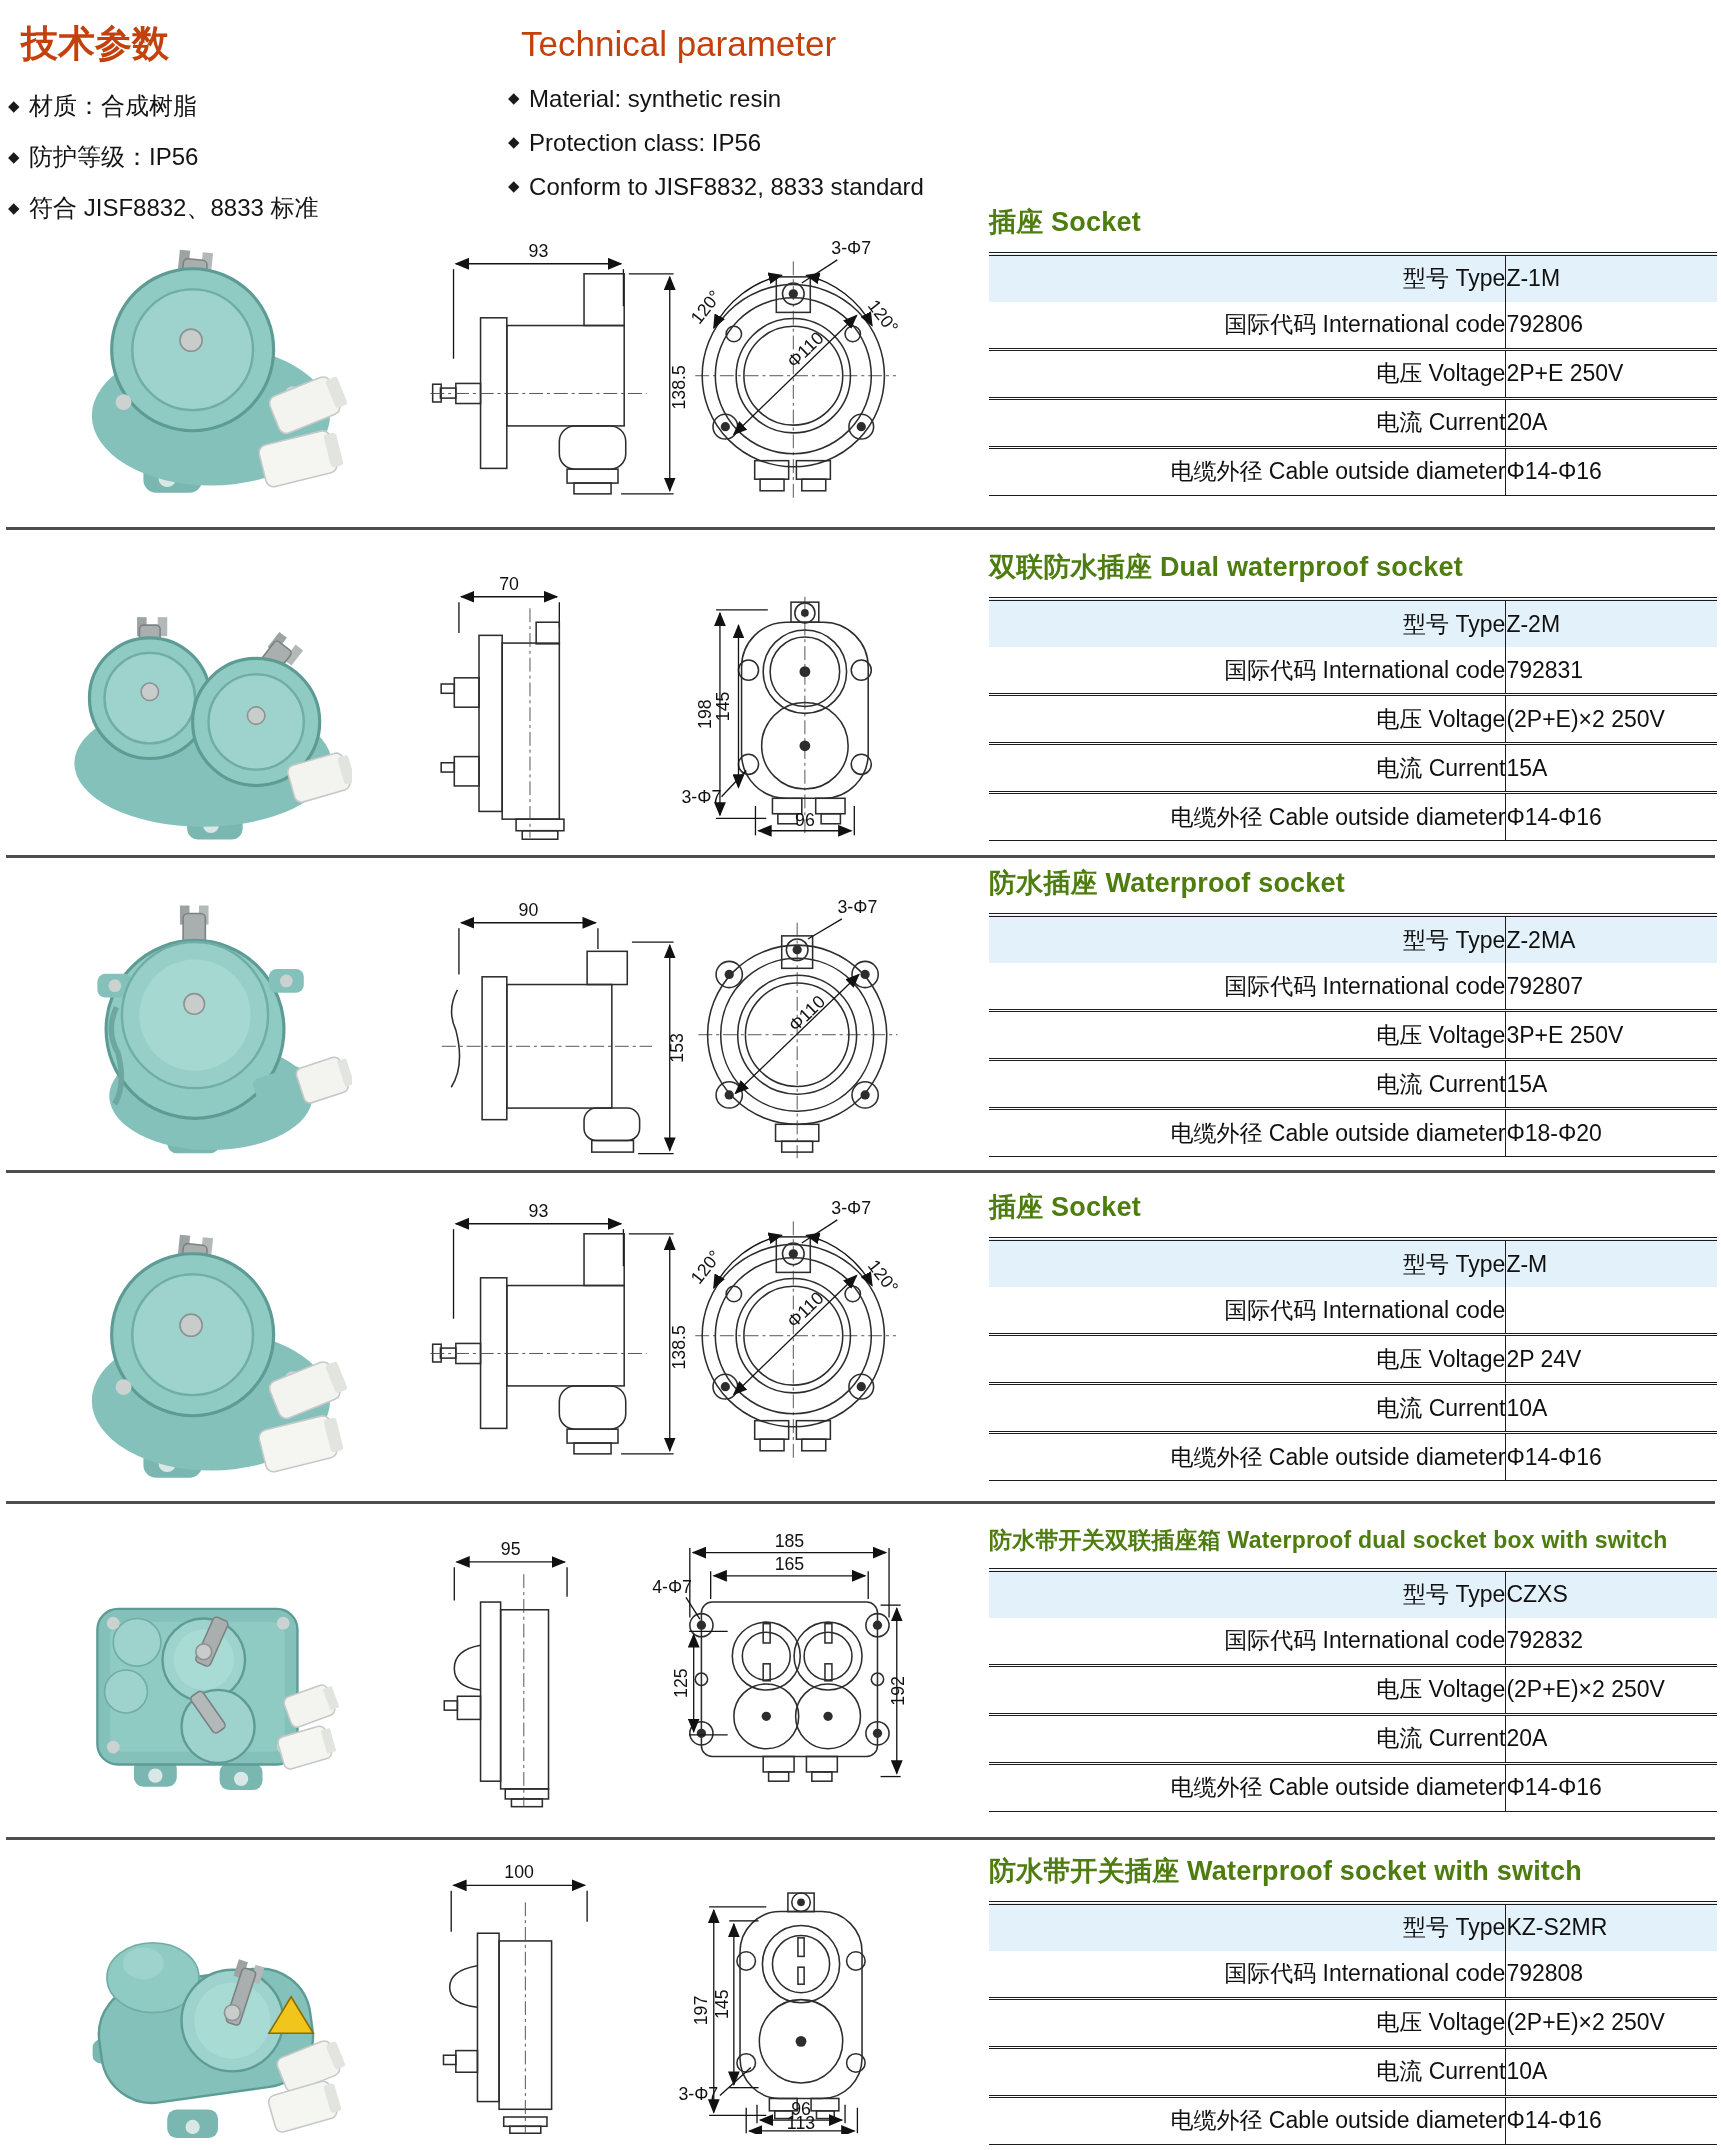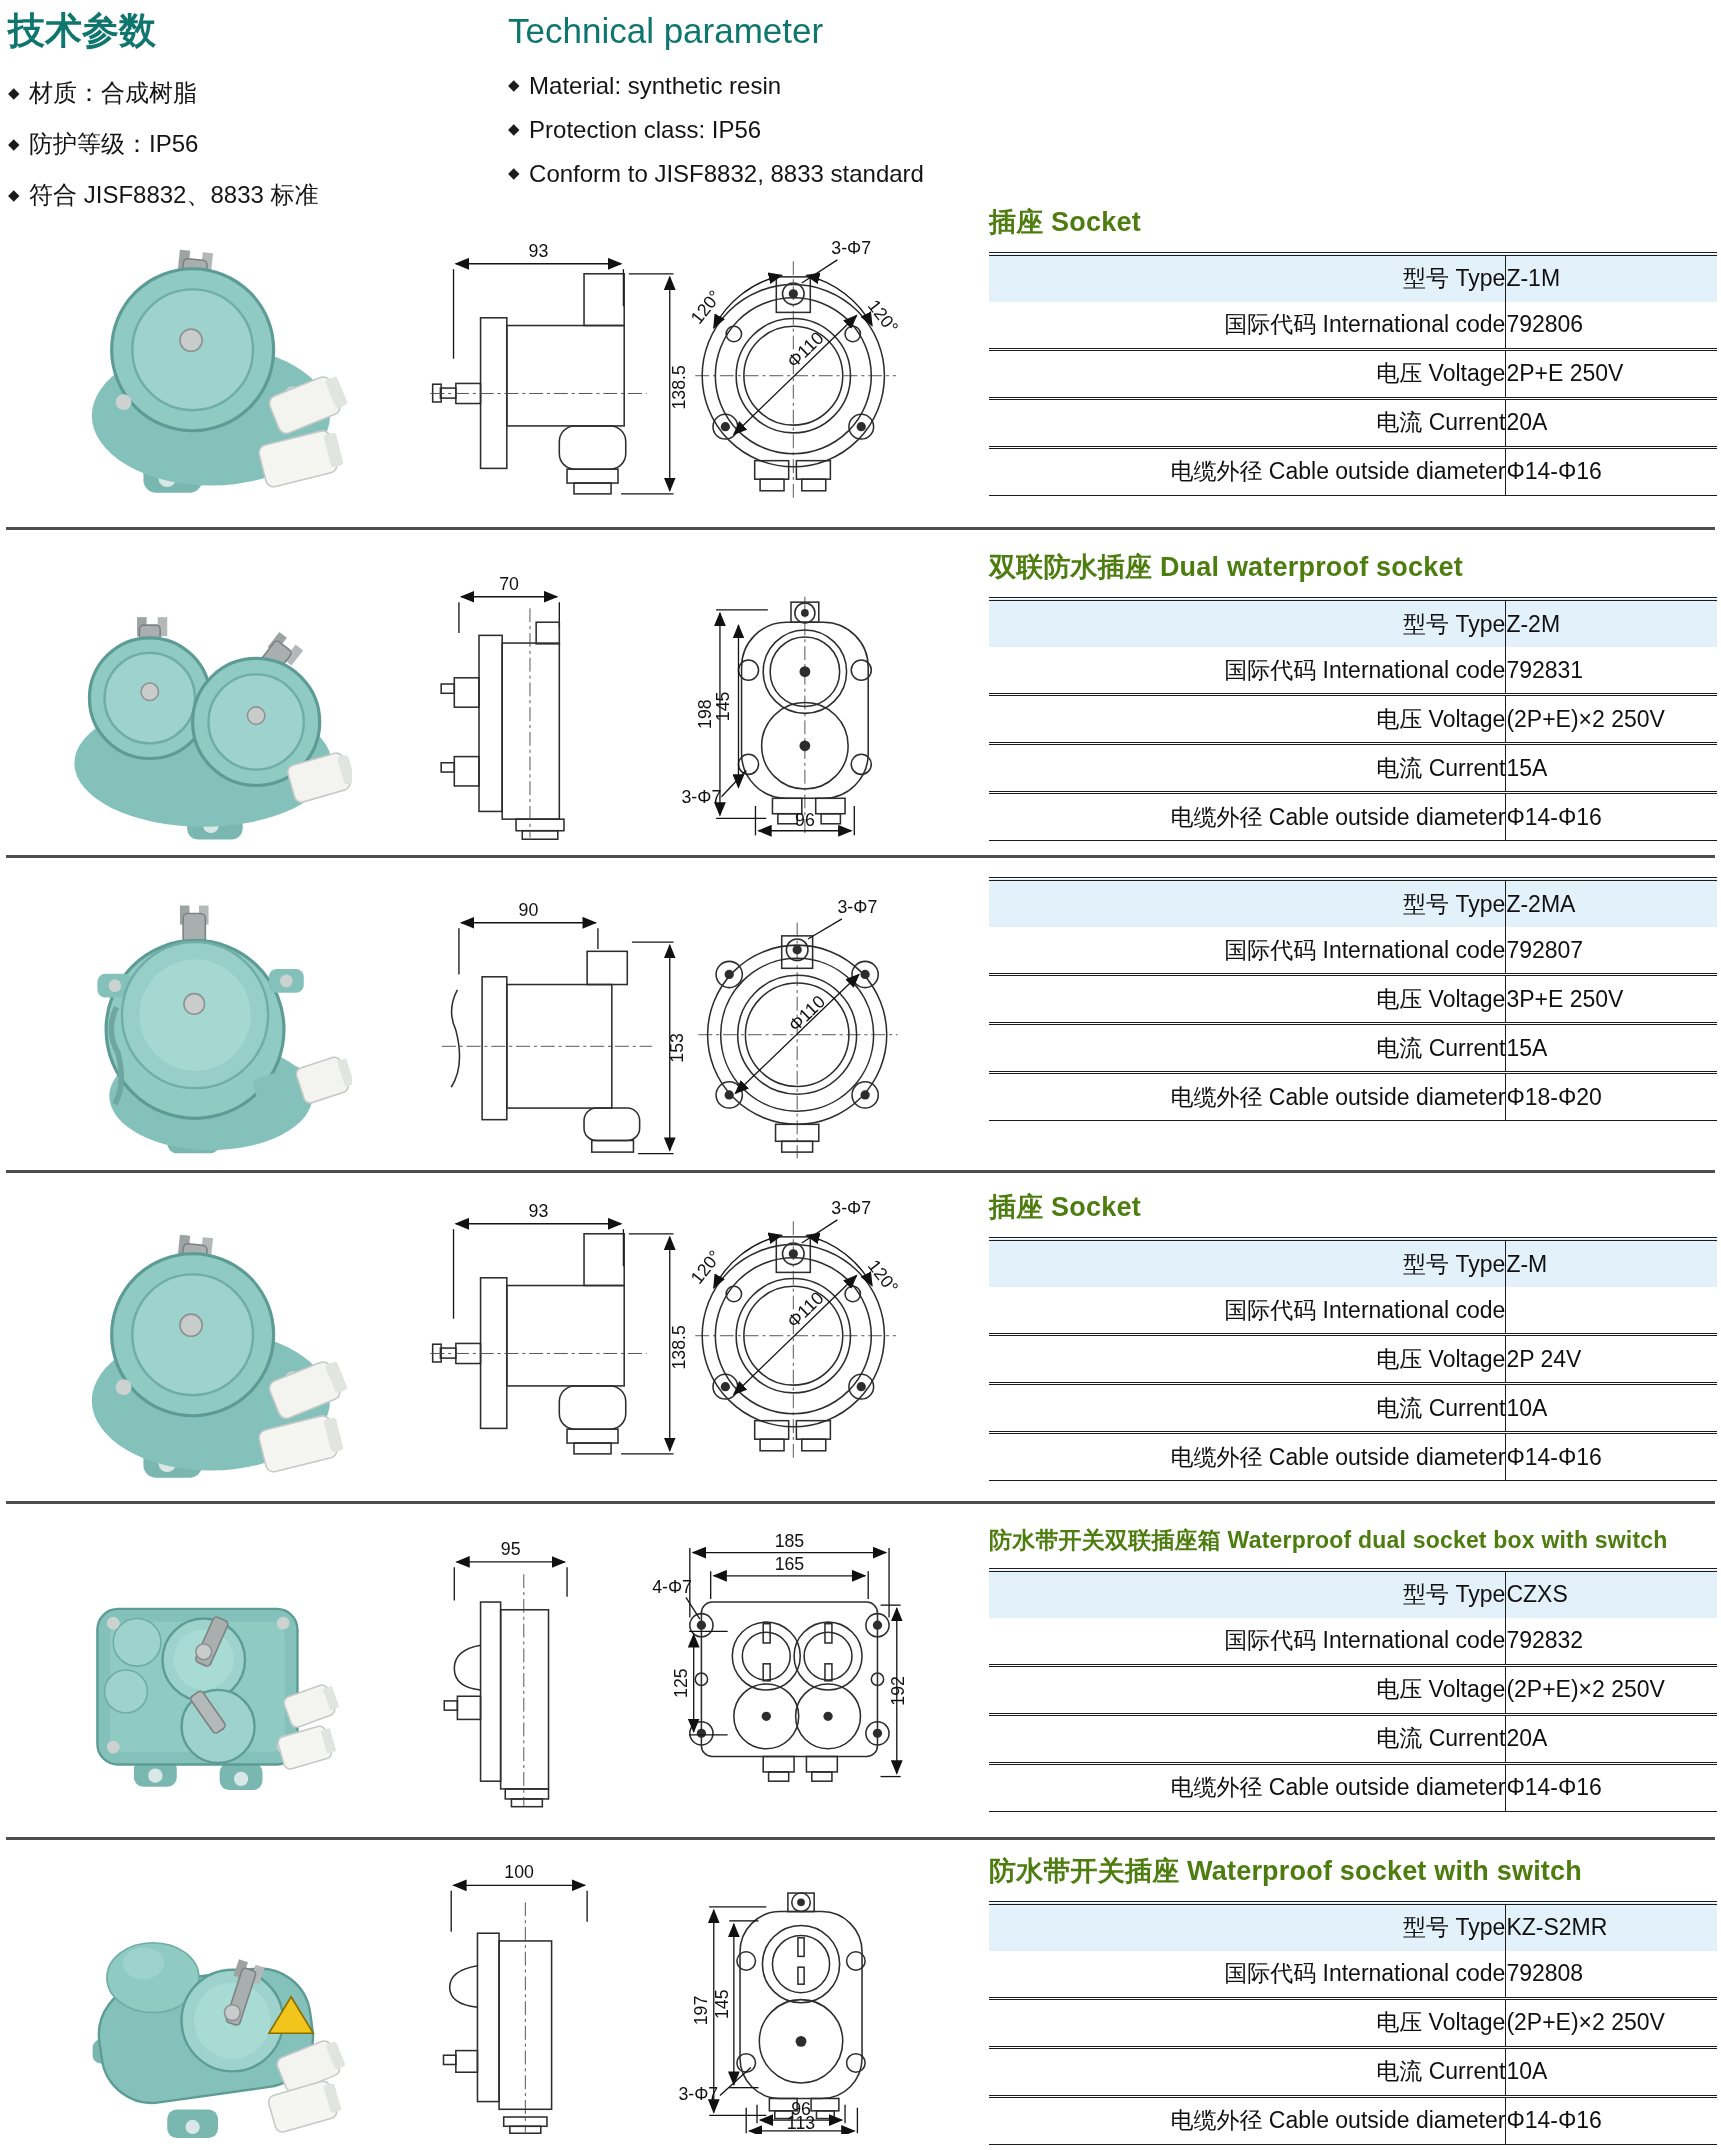--- a/index.html
+++ b/index.html
@@ -1,20 +1,20 @@
 <!DOCTYPE html>
 <html style="font-size:12.7px"><head>
 <meta charset="utf-8">
 <style>
   html,body{margin:0;padding:0;background:#fff;}
   #page{position:relative;width:1722px;height:2151px;background:#ffffff;overflow:hidden;
         font-family:"Liberation Sans",sans-serif;color:#111;}
   
   .hdr{position:absolute;top:6.4px;}
-  .hdr h1{margin:0;font-size:37px;font-weight:bold;color:#0f766e;}
+  .hdr h1{margin:13px;font-size:37px;font-weight:bold;color:#c2410c;}
   .hdr.en h1{font-size:35px;font-weight:400;}
   .hdr ul{list-style:none;margin:20.6px 0 0 0;padding:0;}
   .hdr li{font-size:24px;margin:0 0 19px 0;color:#141414;white-space:nowrap;}
   .hdr.en li{margin-bottom:16px;}
   .dia{font-size:15px;margin-right:9.5px;position:relative;top:-3.2px;color:#1a1a1a;}
   
   .row{position:absolute;left:0;width:1722px;}
   .photo{position:absolute;left:46px;width:306px;height:262px;}
   .draw{position:absolute;left:357px;width:556px;height:278px;}
   .rcol{position:absolute;left:989px;width:728px;}
@@ -356,20 +356,21 @@
           <rect x="540" y="328" width="40" height="14"></rect>
       </g>
       <g>
         <text x="212" y="36" text-anchor="middle">90</text>
         <text x="412" y="207" text-anchor="middle" transform="rotate(-90 412 207)">153</text>
         <text x="638" y="32" text-anchor="middle">3-Φ7</text>
         <text x="578" y="168" text-anchor="middle" transform="rotate(-44 578 168)">Φ110</text>
       </g>
     </svg>
     <div class="rcol" style="top:6.4px;">
+      <h2 class="sec-title">防水插座 Waterproof socket</h2>
       <table class="spec">
         <tbody>
             <tr class="hl">
               <td class="l">型号 Type</td>
               <td class="v">Z-2MA</td>
             </tr>
         <tr class="b">
               <td class="l">国际代码 International code</td>
               <td class="v">792807</td>
             </tr>

